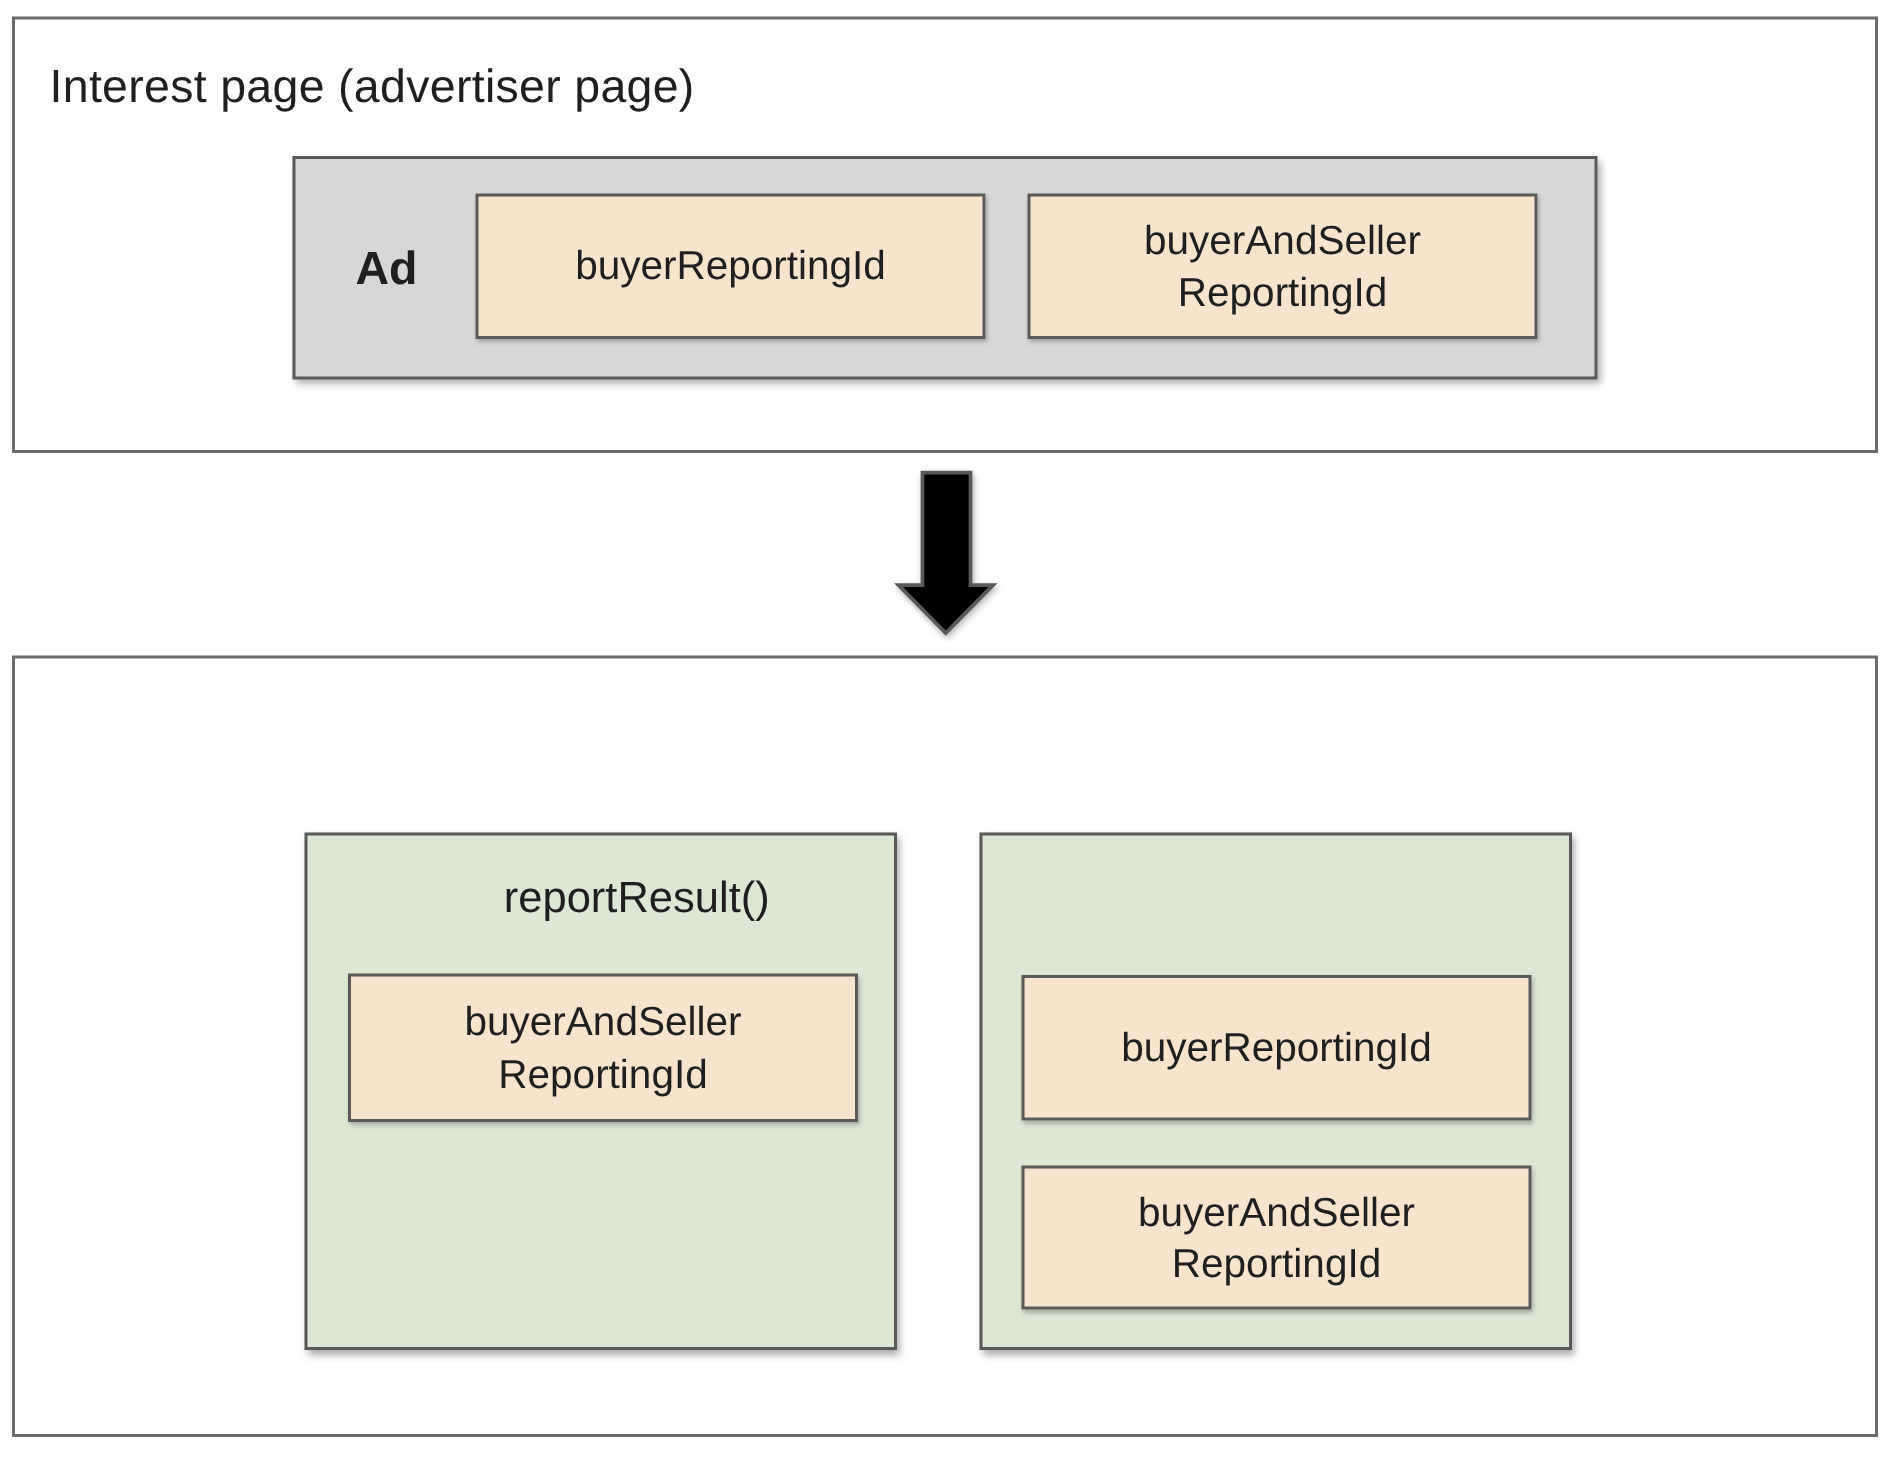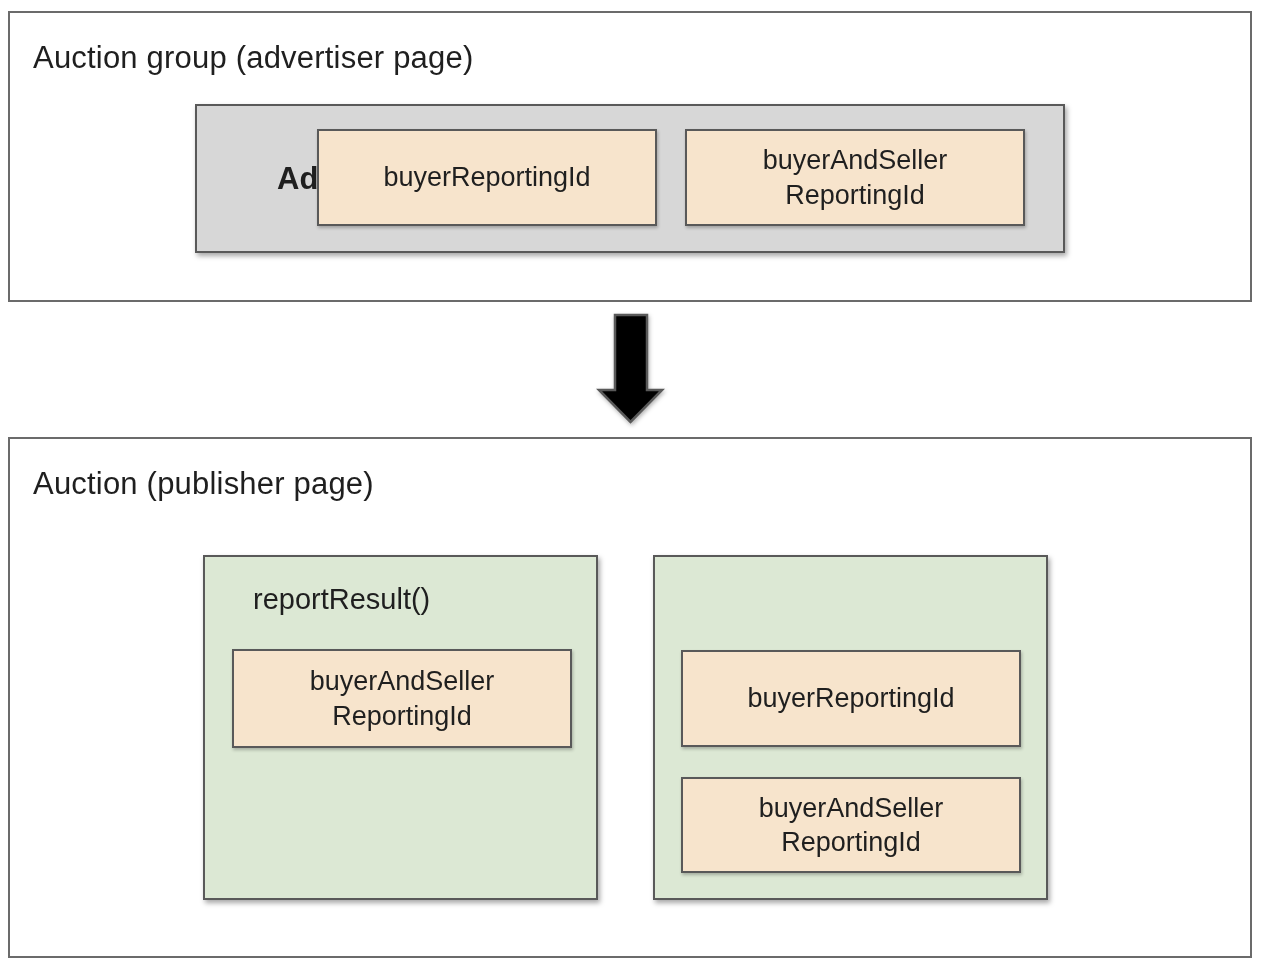--- a/index.html
+++ b/index.html
@@ -54,21 +54,20 @@
     box-shadow: 2px 3px 5px rgba(0,0,0,0.35);
   }
 
   .ad-label {
     position: absolute;
     left: 40px;
     top: 50%;
     transform: translateY(-50%);
     font-size: 31px;
     font-weight: 700;
-    margin-left: 40px;
   }
 
   .field {
     position: absolute;
     display: flex;
     align-items: center;
     justify-content: center;
     text-align: center;
     background: var(--peach_fill);
     border: 2px solid var(--box_border);
@@ -97,51 +96,50 @@
     box-shadow: 2px 3px 5px rgba(0,0,0,0.35);
   }
   .fn-box.fn1 { left: 193px; }
   .fn-box.fn2 { left: 643px; }
 
   .fn-title {
     position: absolute;
     top: 26px;
     left: 0;
     width: 100%;
-    text-align: left;
+    text-align: center;
     font-size: 29px;
     padding-left: 48px;
   }
 
   .fn-box.fn1 .field-1 { left: 27px; top: 92px; width: 340px; height: 99px; }
   .fn-box.fn2 .field-1 { left: 26px; top: 93px; width: 340px; height: 97px; }
   .fn-box.fn2 .field-2 { left: 26px; top: 220px; width: 340px; height: 96px; }
 </style>
 </head>
 <body>
 
 <div class="canvas">
 
   <section class="panel top">
-    <div class="panel-title">Auction group (advertiser page)</div>
+    <div class="panel-title">Interest page (advertiser page)</div>
 
     <div class="ad-box">
       <span class="ad-label">Ad</span>
       <div class="field field-1">buyerReportingId</div>
       <div class="field field-2">buyerAndSeller
 ReportingId</div>
     </div>
   </section>
 
   <svg class="arrow" width="85" height="122" viewBox="0 0 85 122" aria-hidden="true">
     <polygon points="25,7 57,7 57,82 72,82 40.5,114 9,82 25,82" fill="#000000" stroke="#595959" stroke-width="2.5" stroke-linejoin="miter"></polygon>
   </svg>
 
   <section class="panel bottom">
-    <div class="panel-title">Auction (publisher page)</div>
 
     <div class="fn-box fn1">
       <div class="fn-title">reportResult()</div>
       <div class="field field-1">buyerAndSeller
 ReportingId</div>
     </div>
 
     <div class="fn-box fn2">
       <div class="field field-1">buyerReportingId</div>
       <div class="field field-2">buyerAndSeller

